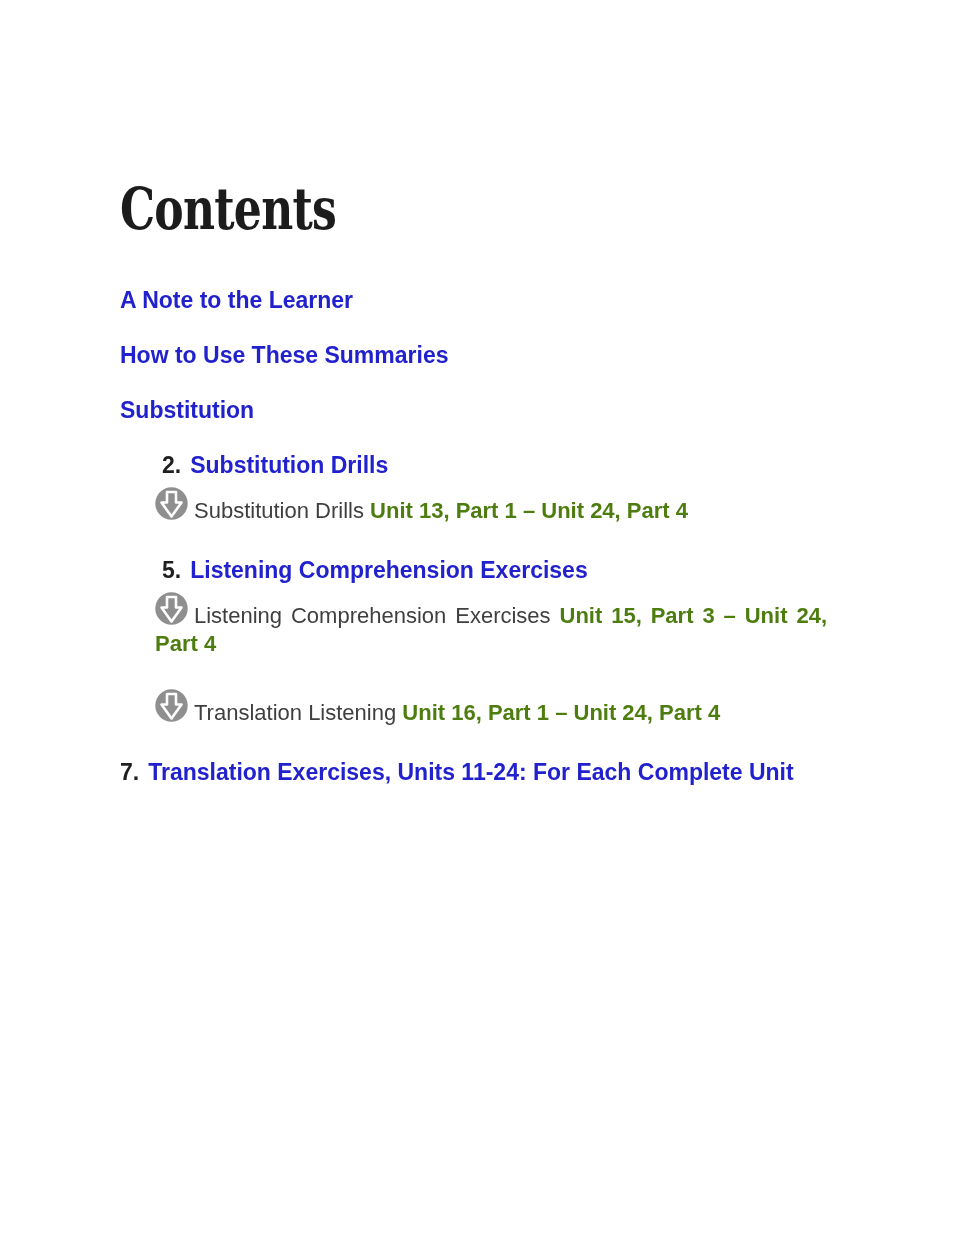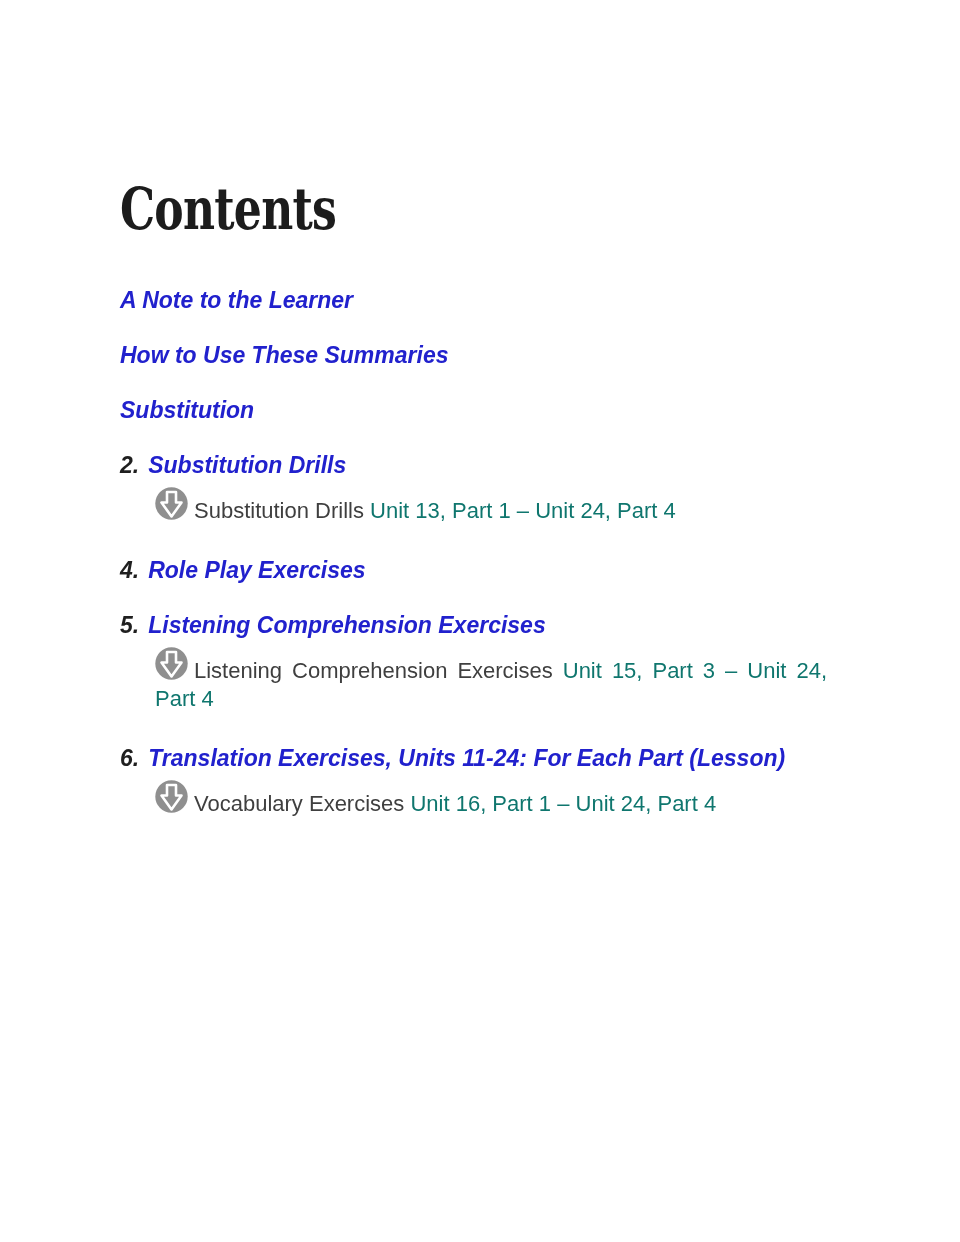--- a/index.html
+++ b/index.html
@@ -27,46 +27,46 @@
     margin: 0 0 48px 0;
     transform: scaleX(0.76);
     transform-origin: 0 50%;
     white-space: nowrap;
   }
   .entry {
     margin: 0 0 27px 0;
     font-size: 23px;
     line-height: 28px;
     font-weight: 700;
-    font-style: italic;
   }
   .entry.pre-sub {
     margin-bottom: 8px;
+    margin-left: 42px;
   }
   .num {
     color: #1f1f1f;
     margin-right: 9px;
   }
   .link {
     color: #2121cd;
     text-decoration: none;
     cursor: pointer;
   }
   .sub {
     margin: 0 0 31px 35px;
     width: 672px;
     text-align: justify;
     font-size: 22px;
     line-height: 28px;
     color: #3f3f3f;
     cursor: pointer;
   }
   .sub-bold {
-    font-weight: 400;
-    color: #0f766e;
+    font-weight: 700;
+    color: #4d7c0f;
   }
   .dl-icon {
     display: inline-block;
     width: 33px;
     height: 33px;
     vertical-align: -2px;
     margin-right: 6px;
   }
   .dl-icon svg { display: block; }
 </style>
@@ -84,28 +84,27 @@
   <p class="entry"><a class="link">Substitution</a></p>
 
 
   <p class="entry pre-sub"><span class="num">2.</span><a class="link">Substitution Drills</a></p>
   <p class="sub"><span class="dl-icon"><svg width="33" height="33" viewBox="0 0 33 33" xmlns="http://www.w3.org/2000/svg">
           <circle cx="16.5" cy="16.5" r="16.2" fill="#8f8f8f"></circle>
           <path d="M12 5 H21 V15.5 H26.5 L16.5 29.5 L6.5 15.5 H12 Z" fill="#8f8f8f" stroke="#ffffff" stroke-width="2.6" stroke-linejoin="round"></path>
         </svg></span><span>Substitution Drills </span><span class="sub-bold">Unit 13, Part 1 – Unit 24, Part 4</span></p>
 
 
-  <p class="entry"><span class="num">4.</span><a class="link">Role Play Exercises</a></p>
 
   <p class="entry pre-sub"><span class="num">5.</span><a class="link">Listening Comprehension Exercises</a></p>
   <p class="sub"><span class="dl-icon"><svg width="33" height="33" viewBox="0 0 33 33" xmlns="http://www.w3.org/2000/svg">
           <circle cx="16.5" cy="16.5" r="16.2" fill="#8f8f8f"></circle>
           <path d="M12 5 H21 V15.5 H26.5 L16.5 29.5 L6.5 15.5 H12 Z" fill="#8f8f8f" stroke="#ffffff" stroke-width="2.6" stroke-linejoin="round"></path>
         </svg></span><span>Listening Comprehension Exercises </span><span class="sub-bold">Unit 15, Part 3 – Unit 24, Part 4</span></p>
 
-  <p class="entry pre-sub"><span class="num">6.</span><a class="link">Translation Exercises, Units 11-24: For Each Part (Lesson)</a></p>
   <p class="sub"><span class="dl-icon"><svg width="33" height="33" viewBox="0 0 33 33" xmlns="http://www.w3.org/2000/svg">
           <circle cx="16.5" cy="16.5" r="16.2" fill="#8f8f8f"></circle>
           <path d="M12 5 H21 V15.5 H26.5 L16.5 29.5 L6.5 15.5 H12 Z" fill="#8f8f8f" stroke="#ffffff" stroke-width="2.6" stroke-linejoin="round"></path>
-        </svg></span><span>Vocabulary Exercises </span><span class="sub-bold">Unit 16, Part 1 – Unit 24, Part 4</span></p>
+        </svg></span><span>Translation Listening </span><span class="sub-bold">Unit 16, Part 1 – Unit 24, Part 4</span></p>
 
+  <p class="entry"><span class="num">7.</span><a class="link">Translation Exercises, Units 11-24: For Each Complete Unit</a></p>
 
 </div>
 
 </body></html>

